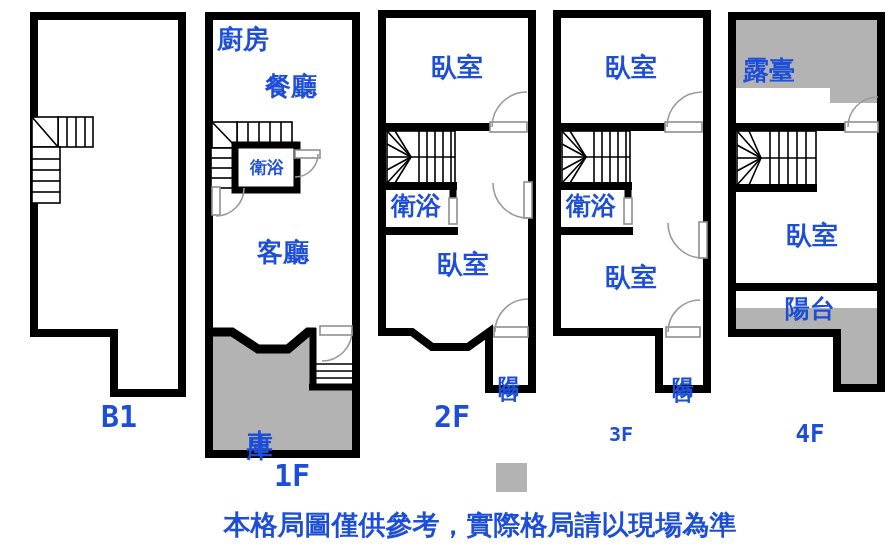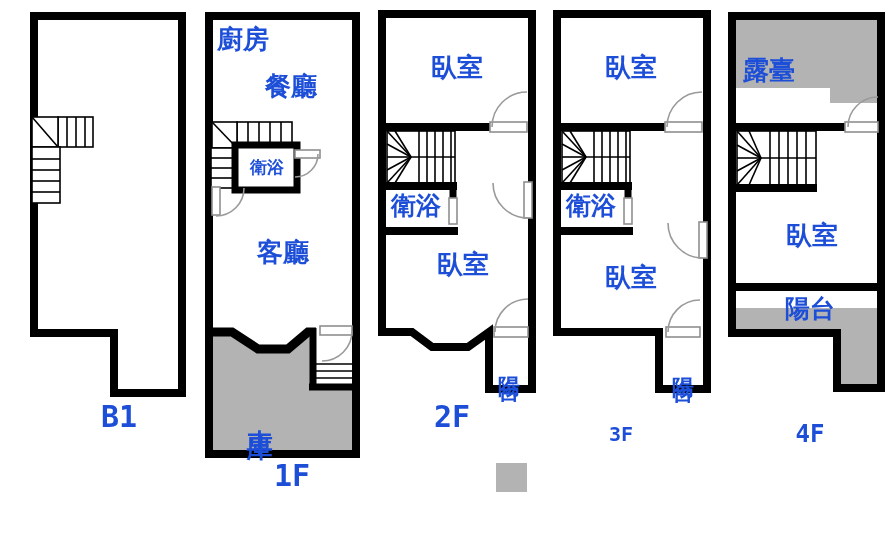--- a/index.html
+++ b/index.html
@@ -216,14 +216,15 @@
   <div class="lbl vert" style="left:683px;top:363px;font-size:22px;">陽台</div>
   <div class="lbl floor-tag" style="left:621px;top:435px;font-size:20px;">3F</div>
 
   <div class="lbl" style="left:769px;top:70px;font-size:26px;">露臺</div>
   <div class="lbl" style="left:812px;top:235px;font-size:26px;">臥室</div>
   <div class="lbl" style="left:810px;top:309px;font-size:25px;">陽台</div>
   <div class="lbl floor-tag" style="left:810px;top:434px;font-size:24px;">4F</div>
 
   <div class="legend-swatch" style="left:496px;top:463px;width:31px;height:29px;"></div>
 
+  <div class="lbl" style="left:480px;top:526px;font-size:27px;">本格局圖僅供參考，實際格局請以現場為準</div>
 
 </div>
 
 </body></html>

